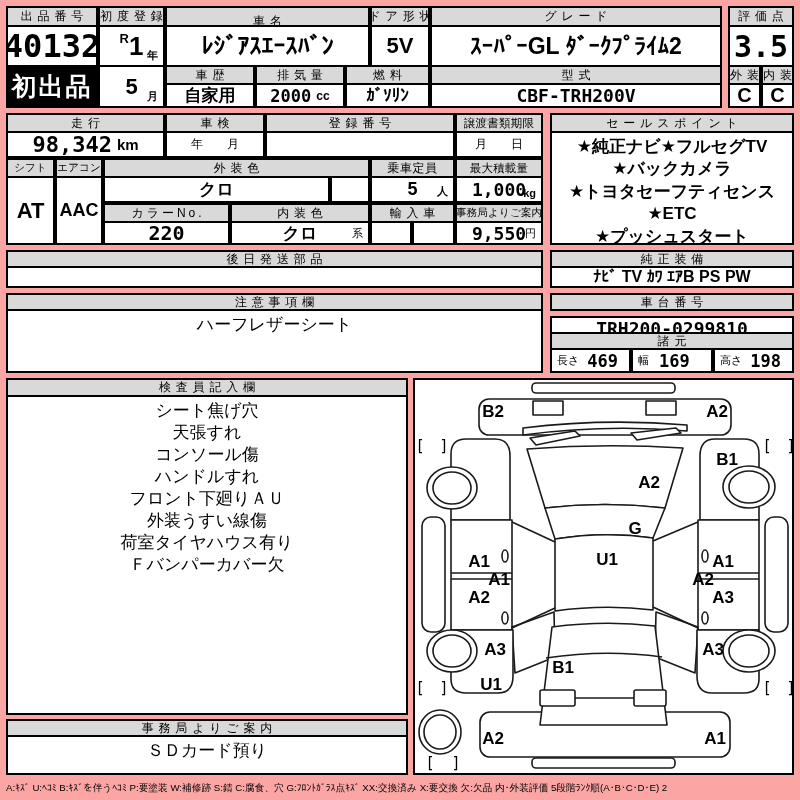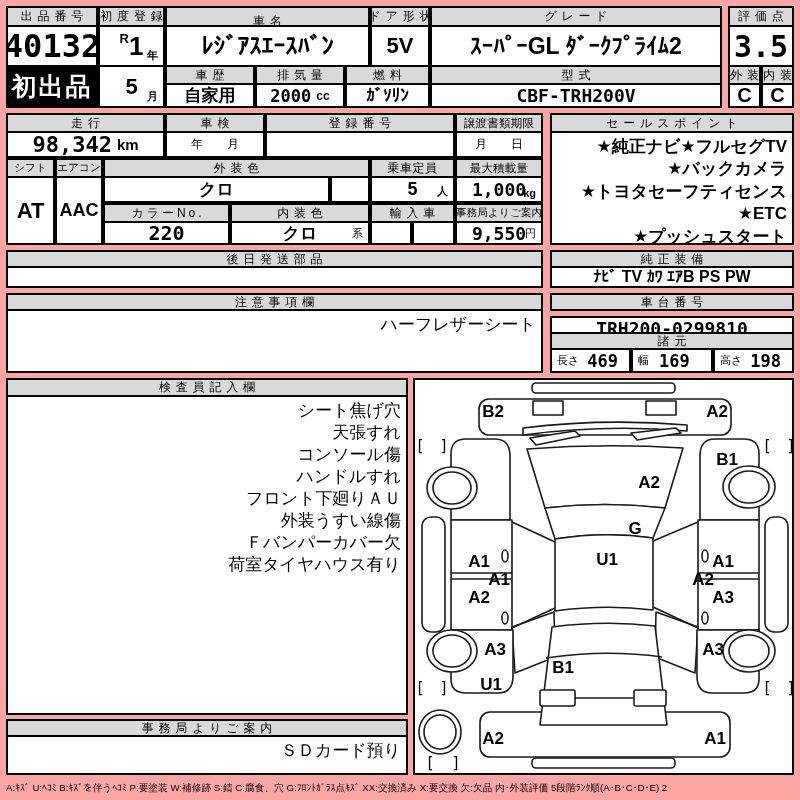--- a/index.html
+++ b/index.html
@@ -13,21 +13,21 @@
         white-space:nowrap;position:absolute;box-sizing:border-box;overflow:hidden}
   .b{font-weight:bold}
   .num{font-family:"DejaVu Sans Mono","Liberation Mono",monospace}
   .v17{font-weight:bold;font-size:17px}
   .v20{font-weight:bold;font-size:20px}
   .v22{font-weight:bold;font-size:22px}
   .badge{background:#000;color:#fff;font-weight:bold;font-size:25px;letter-spacing:2px}
   .unit{font-size:12px;font-weight:bold;margin-left:5px}
   .cornerunit{position:absolute;right:5px;bottom:2px;font-size:11px;font-weight:bold}
   .small12{font-size:12px}
-  .list{display:block;justify-content:flex-start;align-items:flex-start;padding:3px 5px;text-align:right}
+  .list{display:block;justify-content:flex-start;align-items:flex-start;padding:3px 5px;text-align:center}
   .list div{line-height:22px;font-size:17px}
   .salist div{line-height:22.4px;font-size:17px;font-weight:bold}
   .era{font-size:13px;font-weight:bold;align-self:flex-start;margin-top:4px}
   .legend{font-size:9.7px;white-space:nowrap;letter-spacing:0;overflow:hidden}
   
   .diagram{border:2px solid #000;background:#fff}
   .diagram svg{position:absolute;left:0;top:0}
   .dmark{position:absolute;transform:translate(-50%,-50%);font-weight:bold;font-size:17px;
          font-family:"Liberation Sans",sans-serif;line-height:1}
   .bracket{position:absolute;transform:translate(-50%,-50%);font-size:15px;line-height:1;
@@ -197,22 +197,22 @@
   </div>
 
   <div class="hd abs" style="left:6px;top:378px;width:402px;height:19px">検査員記入欄</div>
   <div class="cell list" style="left:6px;top:395px;width:402px;height:320px">
     <div>シート焦げ穴</div>
     <div>天張すれ</div>
     <div>コンソール傷</div>
     <div>ハンドルすれ</div>
     <div>フロント下廻りＡＵ</div>
     <div>外装うすい線傷</div>
+    <div>荷室タイヤハウス有り</div>
     <div>Ｆバンパーカバー欠</div>
-    <div>荷室タイヤハウス有り</div>
   </div>
 
   <div class="hd abs" style="left:6px;top:719px;width:402px;height:18px">事務局よりご案内</div>
   <div class="cell list" style="left:6px;top:735px;width:402px;height:40px">
     <div style="font-size:17px">ＳＤカード預り</div>
   </div>
 
   <div class="abs diagram" style="left:413px;top:378px;width:381px;height:397px">
     <svg width="381" height="397" viewBox="0 0 381 397">
       <g fill="#fff" stroke="#1a1a1a" stroke-width="1.6" stroke-linejoin="round">

